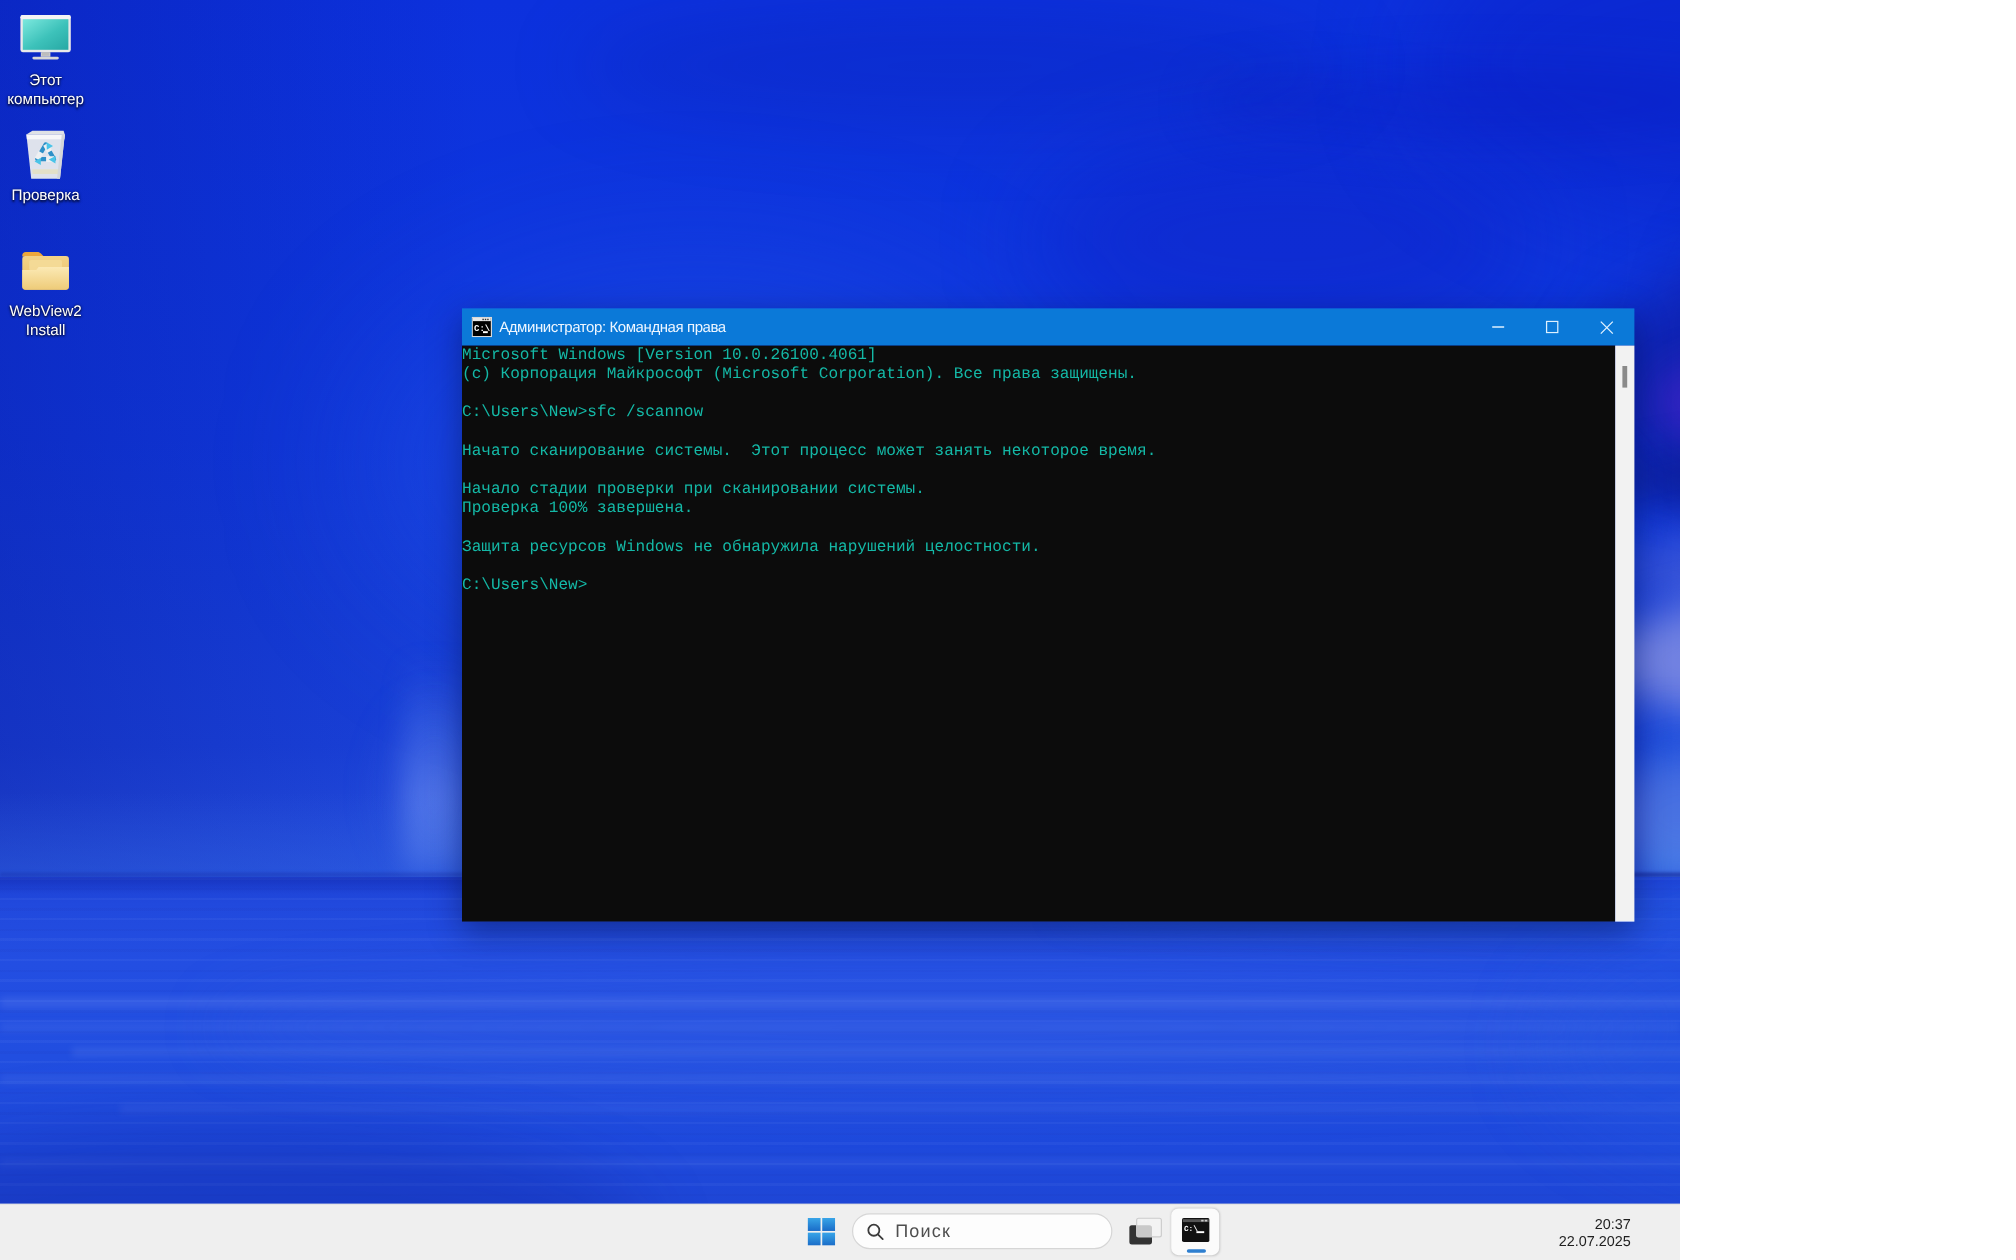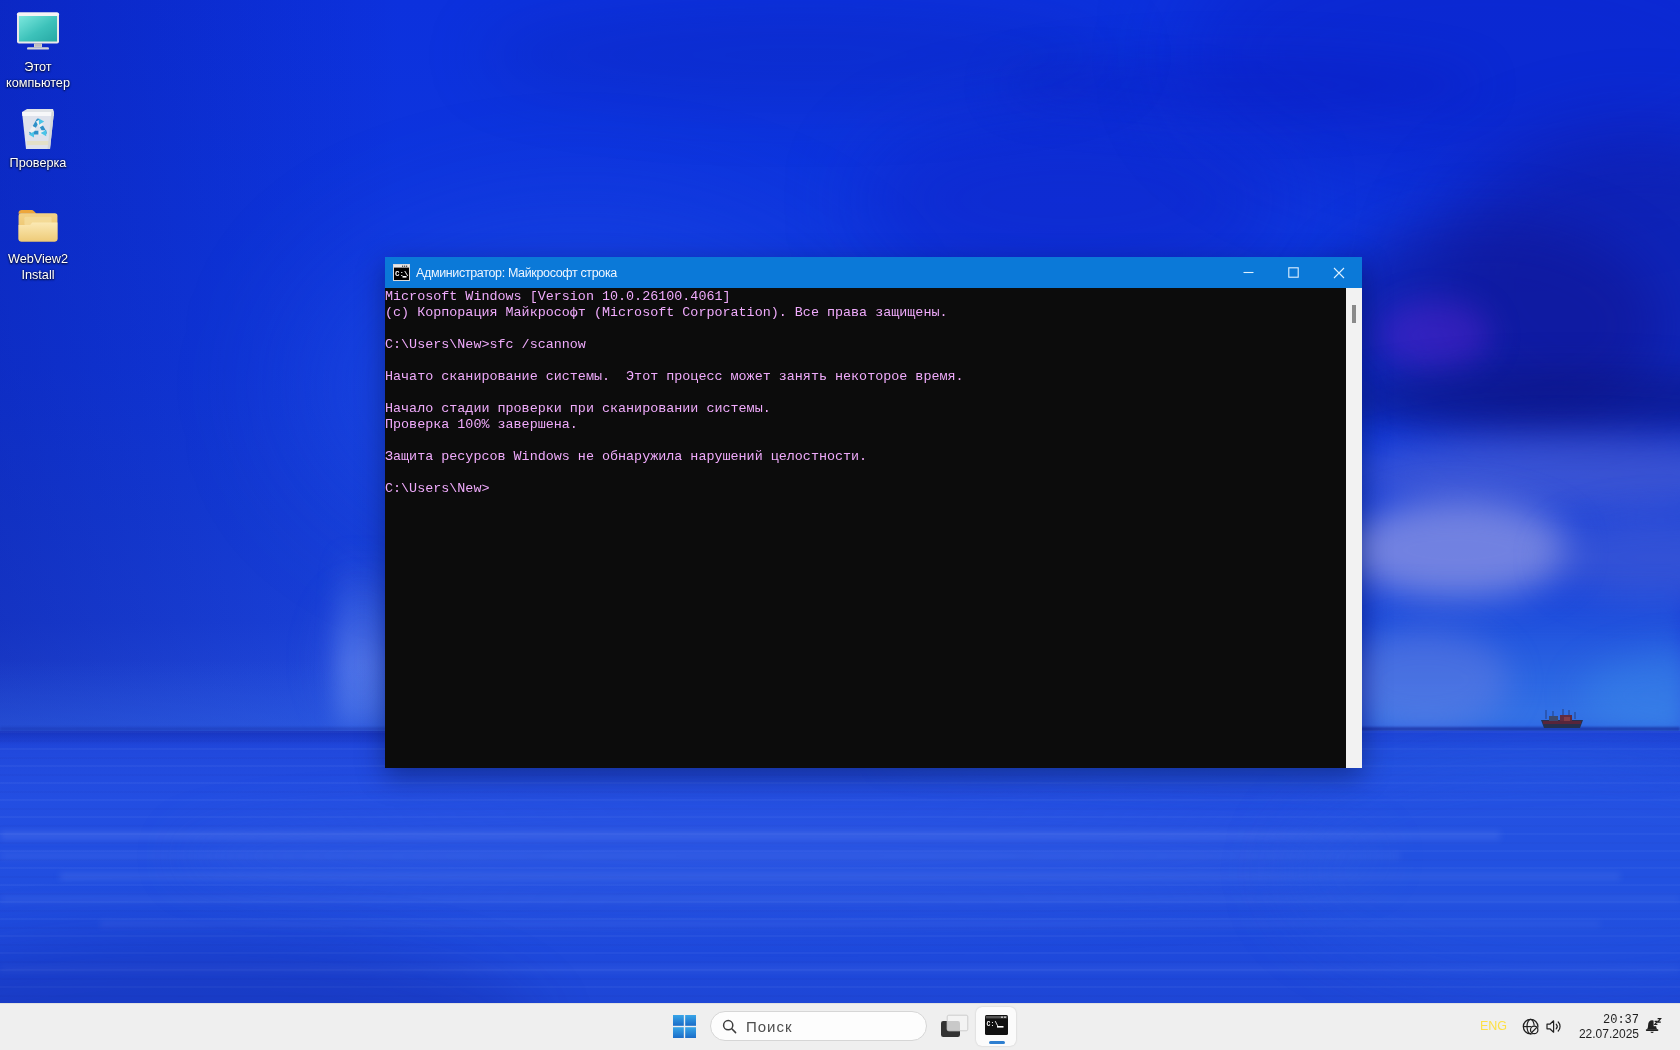--- a/index.html
+++ b/index.html
@@ -1,18 +1,18 @@
 <!DOCTYPE html>
 <html><head>
 <meta charset="utf-8">
 <style>
   html,body{margin:0;padding:0;}
   body{width:1680px;height:1050px;overflow:hidden;font-family:"Liberation Sans",sans-serif;}
   .abs{position:absolute;}
-  #stage{position:relative;width:1680px;height:1050px;overflow:hidden;background:#1038d2;}
+  #stage{position:relative;width:1400px;height:1050px;overflow:hidden;background:#1038d2;}
 
   
   #sky{position:absolute;left:0;top:0;width:1680px;height:731px;overflow:hidden;
     background:linear-gradient(180deg,#0c31dd 0%,#0e36de 30%,#1039de 50%,#153eda 70%,#1a42da 85%,#2852e0 100%);}
   #sea{position:absolute;left:0;top:731px;width:1680px;height:272px;overflow:hidden;
     background:linear-gradient(180deg,#1c40d4 0%,#2149dd 8%,#234ee2 25%,#214ee0 55%,#1e49dc 82%,#1e46d6 100%);}
   .cloud{position:absolute;border-radius:50%;}
   
   #seatex{position:absolute;left:0;top:0;width:1680px;height:272px;
     background:repeating-linear-gradient(180deg,rgba(175,200,255,.055) 0 2px,rgba(255,255,255,0) 2px 9px,rgba(25,35,150,.06) 9px 11px,rgba(255,255,255,0) 11px 17px);}
@@ -21,21 +21,21 @@
   .dicon{position:absolute;width:76px;text-align:center;color:#fff;font-size:12.7px;line-height:15.5px;
     text-shadow:0 1px 2px rgba(0,0,0,.85),0 0 2px rgba(0,0,0,.6);}
   .dicon .ic{height:48px;display:flex;align-items:flex-start;justify-content:center;margin-bottom:4px;}
 
   
   #win{position:absolute;left:385px;top:257px;width:977px;height:511px;box-shadow:0 8px 26px rgba(0,10,60,.45);}
   #titlebar{position:absolute;left:0;top:0;width:977px;height:31px;background:#0b79d8;}
   #titlebar .ttext{position:absolute;left:31px;top:8.5px;color:#eef6ff;font-size:12.5px;line-height:14px;letter-spacing:-0.35px;}
   .capbtn{position:absolute;top:0;width:46px;height:31px;display:flex;align-items:center;justify-content:center;}
   #console{position:absolute;left:0;top:31px;width:961px;height:480px;background:#0c0c0c;overflow:hidden;}
-  #console pre{margin:0;padding:1px 0 0 0;font-family:"Liberation Mono",monospace;font-size:13.4px;line-height:16px;color:#f0abfc;}
+  #console pre{margin:0;padding:1px 0 0 0;font-family:"Liberation Mono",monospace;font-size:13.4px;line-height:16px;color:#14b8a6;}
   #sbar{position:absolute;left:961px;top:31px;width:16px;height:480px;background:#f2f2f2;}
   #sthumb{position:absolute;left:6px;top:17px;width:4px;height:18px;background:#8a8a8a;}
 
   
   #taskbar{position:absolute;left:0;top:1003px;width:1680px;height:47px;background:#efefef;border-top:1px solid rgba(0,0,0,.06);box-sizing:border-box;}
   #search{position:absolute;left:710px;top:1011px;width:217px;height:30px;border-radius:16px;background:#fdfdfd;border:1px solid #d6d6d6;box-sizing:border-box;display:flex;align-items:center;}
   #search span{color:#4e4e4e;font-size:15px;margin-left:9px;letter-spacing:1px;}
   #cmdbtn{position:absolute;left:976px;top:1007px;width:40px;height:39px;border-radius:6px;background:#fbfbfb;box-shadow:0 0 2px rgba(0,0,0,.18);}
   #cmdpill{position:absolute;left:989px;top:1041px;width:16px;height:3px;border-radius:2px;background:#2e7fd0;}
   #clock{position:absolute;right:41px;top:1003px;height:47px;display:flex;flex-direction:column;justify-content:center;align-items:flex-end;font-size:12px;color:#1f1f1f;line-height:14px;}
@@ -185,21 +185,21 @@
     <div id="titlebar">
       <svg class="abs" style="left:8px;top:7px;" width="17" height="17" viewBox="0 0 17 17">
         <rect x="0.5" y="0.5" width="16" height="16" fill="#000" stroke="#d9d9d9"></rect>
         <rect x="1" y="1" width="15" height="2.6" fill="#e8e8e8"></rect>
         <rect x="11" y="1.6" width="1.2" height="1.2" fill="#333"></rect>
           <rect x="13" y="1.6" width="1.2" height="1.2" fill="#333"></rect>
           <rect x="9" y="1.6" width="1.2" height="1.2" fill="#333"></rect>
         <text x="2" y="11.5" font-family="Liberation Mono,monospace" font-size="7.5" font-weight="bold" fill="#fff">C:\</text>
         <rect x="9.5" y="12" width="4" height="1.6" fill="#fff"></rect>
       </svg>
-      <div class="ttext">Администратор: Майкрософт строка</div>
+      <div class="ttext">Администратор: Командная права</div>
       <div class="capbtn" style="left:840px;">
           <svg width="11" height="11" viewBox="0 0 11 11">
             <line x1="0.5" y1="5.5" x2="10.5" y2="5.5" stroke="#dff1ff" stroke-width="1.1"></line>
           </svg>
         </div>
       <div class="capbtn" style="left:885px;">
           <svg width="11" height="11" viewBox="0 0 11 11">
             <rect x="0.8" y="0.8" width="9.4" height="9.4" fill="none" stroke="#dff1ff" stroke-width="1.1"></rect>
           </svg>
         </div>
@@ -276,21 +276,21 @@
     <circle cx="12.2" cy="11.9" r="4.4" fill="#efefef"></circle>
     <circle cx="12.2" cy="11.9" r="3.7" fill="none" stroke="#1f1f1f" stroke-width="1.2"></circle>
     <line x1="9.7" y1="14.5" x2="14.8" y2="9.4" stroke="#1f1f1f" stroke-width="1.2"></line>
   </svg>
   <svg class="abs" style="left:1546px;top:1019px;" width="16" height="15" viewBox="0 0 16 15">
     <path d="M1 5.2 L3.8 5.2 L7.6 1.8 L7.6 13.2 L3.8 9.8 L1 9.8 Z" fill="none" stroke="#1f1f1f" stroke-width="1.2" stroke-linejoin="round"></path>
     <path d="M10.2 5.1 A3.6 3.6 0 0 1 10.2 9.9" fill="none" stroke="#1f1f1f" stroke-width="1.2" stroke-linecap="round"></path>
     <path d="M12.2 3 A6.4 6.4 0 0 1 12.2 12" fill="none" stroke="#1f1f1f" stroke-width="1.2" stroke-linecap="round"></path>
   </svg>
   <div id="clock">
-      <div style="align-self:flex-end;font-family:Liberation Mono, monospace;">20:37</div>
+      <div style="align-self:flex-end;">20:37</div>
       <div>22.07.2025</div>
     </div>
   <svg class="abs" style="left:1644px;top:1016px;" width="18" height="19" viewBox="0 0 18 19">
     <path d="M2.6 13.6 C3.8 12.7 4 11 4.1 9 C4.2 6.2 5.8 4.2 8.1 4.2 C10.4 4.2 12 6.2 12.1 9 C12.2 11 12.4 12.7 13.6 13.6 Z" fill="#1f1f1f"></path>
     <rect x="1.8" y="13.2" width="12.6" height="1.7" rx="0.85" fill="#1f1f1f"></rect>
     <path d="M6.4 15.8 A1.8 1.8 0 0 0 9.8 15.8 Z" fill="#1f1f1f"></path>
     <rect x="9.6" y="2.8" width="8.4" height="7.4" fill="#efefef"></rect>
     <path d="M10.6 5.4 L13.2 5.4 L10.8 8.4 L13.4 8.4" fill="none" stroke="#1f1f1f" stroke-width="1.15"></path>
     <path d="M13.6 2.6 L16.6 2.6 L13.8 6 L16.8 6" fill="none" stroke="#1f1f1f" stroke-width="1.25"></path>
   </svg>

